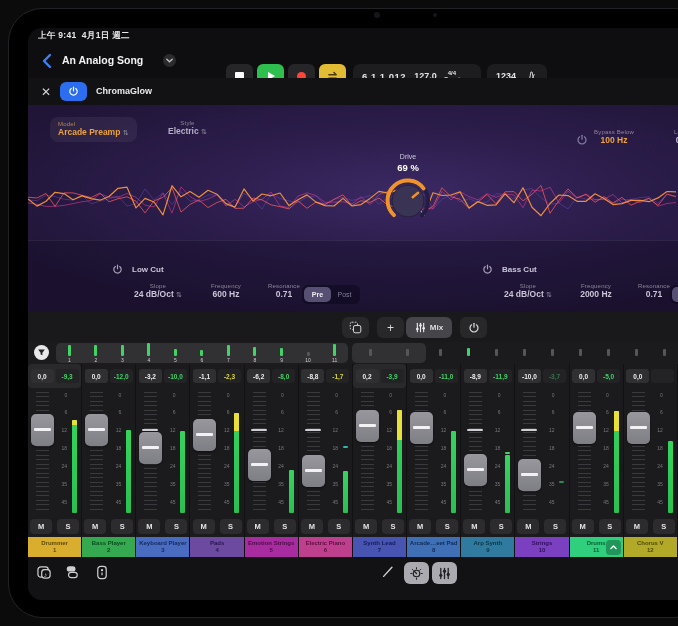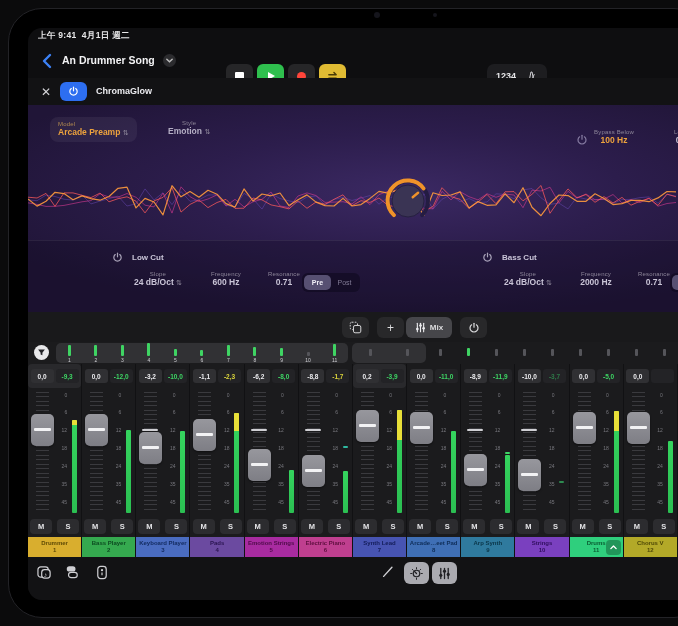--- a/index.html
+++ b/index.html
@@ -37,21 +37,21 @@
   .stylebox{position:absolute;left:140px;top:15px;text-align:center;}
   .rt-pwr{position:absolute;left:548px;top:29px;width:12px;height:12px;opacity:.75;}
   .bypass{position:absolute;left:566px;top:24px;text-align:center;}
   .level{position:absolute;left:646px;top:24px;text-align:center;white-space:nowrap;}
   .wave{position:absolute;left:0;top:55px;width:650px;height:80px;}
   .drive{position:absolute;left:330px;top:48px;width:100px;text-align:center;color:#e8e4f2;}
   .drive .dl{font-size:7px;color:#cfc9de;}
   .drive .dv{font-size:9.5px;font-weight:bold;margin-top:2px;color:#fff;}
   .knob{position:absolute;left:357px;top:73px;width:46px;height:46px;}
   .filters{position:absolute;left:0;top:135px;width:100%;height:72px;background:rgba(10,6,24,.25);border-top:1px solid rgba(255,255,255,.07);}
-  .fsec{position:absolute;top:0;height:100%;}
+  .fsec{position:absolute;top:12px;height:100%;}
   .fsec .ftitle{position:absolute;top:12px;left:26px;font-size:8px;color:#cac5d8;font-weight:bold;}
   .fsec .fpwr{position:absolute;top:11px;left:6px;width:11px;height:11px;opacity:.8;}
   .fparam{position:absolute;top:30px;text-align:center;}
   .prepost{position:absolute;top:32px;width:58px;height:19px;background:rgba(12,8,28,.55);border-radius:6px;display:flex;padding:2px;}
   .pp{flex:1;display:flex;align-items:center;justify-content:center;font-size:7px;color:#817b96;border-radius:5px;}
   .pp.on{background:#575072;color:#f0eef6;font-weight:bold;}
   
   .mx-toolbar{position:absolute;left:0;top:284px;width:100%;height:30px;background:#19191b;}
   .mbtn{position:absolute;top:5px;height:21px;border-radius:6px;background:#28282a;display:flex;align-items:center;justify-content:center;color:#dcdcde;}
   .mbtn.sel{background:#46464a;}
@@ -104,21 +104,21 @@
 
     <div class="status">
       <span>上午 9:41</span>&nbsp;
       <span>4月1日 週二</span>
     </div>
 
     <div class="toolbar">
       <svg class="backchev" viewBox="0 0 14 16">
           <polyline points="10,2 4,8 10,14" fill="none" stroke="#3d82f6" stroke-width="2.4" stroke-linecap="round" stroke-linejoin="round"></polyline>
         </svg>
-      <div class="songtitle">An Drummer Song</div>
+      <div class="songtitle">An Analog Song</div>
       <div class="titlechev" style="left:135px">
         <svg width="9" height="9" viewBox="0 0 10 10">
             <polyline points="2,3.5 5,6.5 8,3.5" fill="none" stroke="#bbb" stroke-width="1.6" stroke-linecap="round"></polyline>
           </svg>
       </div>
 
       <div class="tbtn" style="left:198px">
           <div style="width:9px;height:9px;background:#fff;border-radius:1px"></div>
         </div>
       <div class="tbtn" style="left:229px;background:#2fbf4e">
@@ -128,20 +128,29 @@
         </div>
       <div class="tbtn" style="left:260px">
           <div style="width:9px;height:9px;background:#ff453a;border-radius:50%"></div>
         </div>
       <div class="tbtn" style="left:291px;background:#e0bb33">
         <svg width="13" height="11" viewBox="0 0 14 12">
             <path d="M3,4 H11 M11,4 l-2.4,-2.4 M3,8 H11 M3,8 l2.4,2.4" fill="none" stroke="#4a3c06" stroke-width="1.6" stroke-linecap="round" stroke-linejoin="round"></path>
           </svg>
       </div>
 
+      <div class="lcd">
+        <span class="pos">6 1 1 012</span>
+        <span class="tempo">127,0</span>
+        <span class="sig">
+          <span>4/4</span><br>
+          <span>C maj</span>
+        </span>
+        <span class="midi">MIDI</span>
+      </div>
 
       <div class="countbox">
         <span class="count">1234</span>
         <svg width="13" height="13" viewBox="0 0 16 16">
             <path d="M5,14 L7.3,2.5 h1.4 L11,14 Z" fill="none" stroke="#d8d8dc" stroke-width="1.2" stroke-linejoin="round"></path>
             <line x1="8" y1="13" x2="11.5" y2="5" stroke="#d8d8dc" stroke-width="1.1"></line>
           </svg>
       </div>
     </div>
 
@@ -156,21 +165,21 @@
       <div class="pl-name">ChromaGlow</div>
     </div>
 
     <div class="pl-body">
       <div class="chip">
         <div class="lbl orange">Model</div>
         <div class="val orange"><span>Arcade Preamp</span> <span class="chev2">⇅</span></div>
       </div>
       <div class="stylebox" style="left: 140px;">
         <div class="lbl">Style</div>
-        <div class="val" style="color:#b4aec4"><span>Emotion</span> <span class="chev2">⇅</span></div>
+        <div class="val" style="color:#b4aec4"><span>Electric</span> <span class="chev2">⇅</span></div>
       </div>
 
       <svg class="rt-pwr" viewBox="0 0 24 24">
           <path d="M7.2,5.6 a8,8 0 1 0 9.6,0" fill="none" stroke="#a59cc0" stroke-width="2.4" stroke-linecap="round"></path>
           <line x1="12" y1="2.5" x2="12" y2="10.5" stroke="#a59cc0" stroke-width="2.4" stroke-linecap="round"></line>
         </svg>
       <div class="bypass">
         <div class="lbl">Bypass Below</div>
         <div class="val orange">100 Hz</div>
       </div>
@@ -179,20 +188,24 @@
         <div class="val">0.0</div>
       </div>
 
       <svg class="wave" id="waveform" viewBox="0 0 650 80">
           <polyline points="0,39.9 9,40.7 18,35.1 27,36.5 36,39.2 45,40.1 54,34.9 63,43.9 72,41.1 81,38.7 90,36.1 99,46.0 108,43.8 117,28.9 126,40.0 135,32.7 144,44.6 153,31.5 162,41.3 171,39.8 180,35.0 189,34.8 198,45.1 207,47.0 216,33.4 225,38.9 234,49.1 243,33.8 252,38.5 261,40.9 270,42.7 279,36.9 288,36.0 297,45.2 306,39.5 315,37.3 324,40.5 333,38.1 342,35.5 351,44.2 360,37.4 369,37.0 378,30.7 387,50.0 396,33.7 405,49.2 414,39.3 423,34.6 432,41.8 441,38.6 450,42.6 459,42.0 468,33.8 477,34.4 486,38.9 495,29.9 504,28.5 513,37.8 522,44.3 531,43.2 540,48.9 549,37.0 558,39.1 567,39.9 576,39.4 585,43.5 594,39.5 603,39.4 612,37.6 621,36.9 630,43.3 639,34.4 648,36.1 " fill="none" stroke="#6a4ab8" stroke-width="1" opacity="0.5" stroke-linejoin="round"></polyline>
           <polyline points="0,42.8 9,44.4 18,46.4 27,46.3 36,45.4 45,43.6 54,41.8 63,40.6 72,33.8 81,37.1 90,37.2 99,33.5 108,37.3 117,45.2 126,46.9 135,33.1 144,53.1 153,26.8 162,36.7 171,41.7 180,39.0 189,34.9 198,46.1 207,39.3 216,46.9 225,41.8 234,39.3 243,32.0 252,46.0 261,47.5 270,36.0 279,32.9 288,35.5 297,42.4 306,42.1 315,41.7 324,43.9 333,36.8 342,44.6 351,34.6 360,31.3 369,31.0 378,28.7 387,40.9 396,48.5 405,48.8 414,31.4 423,39.9 432,31.6 441,36.7 450,39.9 459,33.7 468,37.3 477,34.1 486,35.0 495,47.7 504,30.1 513,31.0 522,27.2 531,42.9 540,31.3 549,38.2 558,34.0 567,39.7 576,39.1 585,34.5 594,43.0 603,39.5 612,42.6 621,38.0 630,46.2 639,43.5 648,42.5 " fill="none" stroke="#d83a92" stroke-width="1" opacity="0.6" stroke-linejoin="round"></polyline>
           <polyline points="0,37.2 9,38.0 18,33.4 27,46.4 36,32.9 45,32.9 54,35.3 63,37.6 72,33.1 81,41.8 90,38.7 99,36.8 108,41.2 117,52.9 126,40.9 135,37.4 144,27.7 153,52.1 162,44.4 171,40.0 180,47.6 189,42.5 198,39.4 207,48.4 216,48.2 225,38.0 234,39.9 243,44.9 252,46.7 261,48.9 270,40.9 279,48.3 288,42.0 297,44.3 306,39.3 315,34.8 324,45.7 333,40.7 342,42.4 351,38.0 360,45.4 369,46.9 378,40.1 387,38.4 396,51.2 405,46.4 414,27.7 423,36.7 432,39.3 441,48.4 450,42.0 459,34.4 468,43.7 477,31.8 486,31.6 495,40.8 504,34.3 513,25.5 522,53.3 531,40.4 540,28.9 549,37.7 558,34.5 567,42.3 576,36.6 585,43.0 594,37.4 603,45.2 612,41.2 621,38.5 630,45.4 639,34.1 648,36.8 " fill="none" stroke="#ff5a5c" stroke-width="1" opacity="0.75" stroke-linejoin="round"></polyline>
           <polyline points="0,38.9 9,46.1 18,41.2 27,32.3 36,33.6 45,39.7 54,35.9 63,38.6 72,40.2 81,36.5 90,28.3 99,27.2 108,47.9 117,38.4 126,42.0 135,54.9 144,25.7 153,36.8 162,31.6 171,37.2 180,30.3 189,34.2 198,43.6 207,47.1 216,28.9 225,41.0 234,34.0 243,35.8 252,33.0 261,45.6 270,39.8 279,34.9 288,42.1 297,45.6 306,46.0 315,38.4 324,46.0 333,44.6 342,38.4 351,31.4 360,33.1 369,30.1 378,46.7 387,42.8 396,55.2 405,32.8 414,35.5 423,35.0 432,31.9 441,48.0 450,41.6 459,45.3 468,44.8 477,33.8 486,42.7 495,27.7 504,47.2 513,55.7 522,43.5 531,35.0 540,35.6 549,41.3 558,41.3 567,33.8 576,38.5 585,44.6 594,43.6 603,40.4 612,40.4 621,41.7 630,37.9 639,31.5 648,31.8 " fill="none" stroke="#ff9a3c" stroke-width="1.2" opacity="0.9" stroke-linejoin="round"></polyline>
         </svg>
 
+      <div class="drive">
+        <div class="dl">Drive</div>
+        <div class="dv">69 %</div>
+      </div>
       <svg class="knob" viewBox="0 0 46 46">
         <path d="M8.9,37.1 A20,20 0 1 1 37.1,37.1" fill="none" stroke="#241c42" stroke-width="4" stroke-linecap="round"></path>
         <path d="M8.9,37.1 A20,20 0 1 1 38.5,10.4" fill="none" stroke="#f0932a" stroke-width="4" stroke-linecap="round"></path>
         <circle cx="23" cy="23" r="16" fill="#3a3454" stroke="#262040" stroke-width="1"></circle>
         <line x1="27.7" y1="19.2" x2="33.1" y2="14.8" stroke="#f0932a" stroke-width="2.4" stroke-linecap="round"></line>
       </svg>
 
       <div class="filters">
 
         <div class="fsec" style="left:78px;width:260px">

